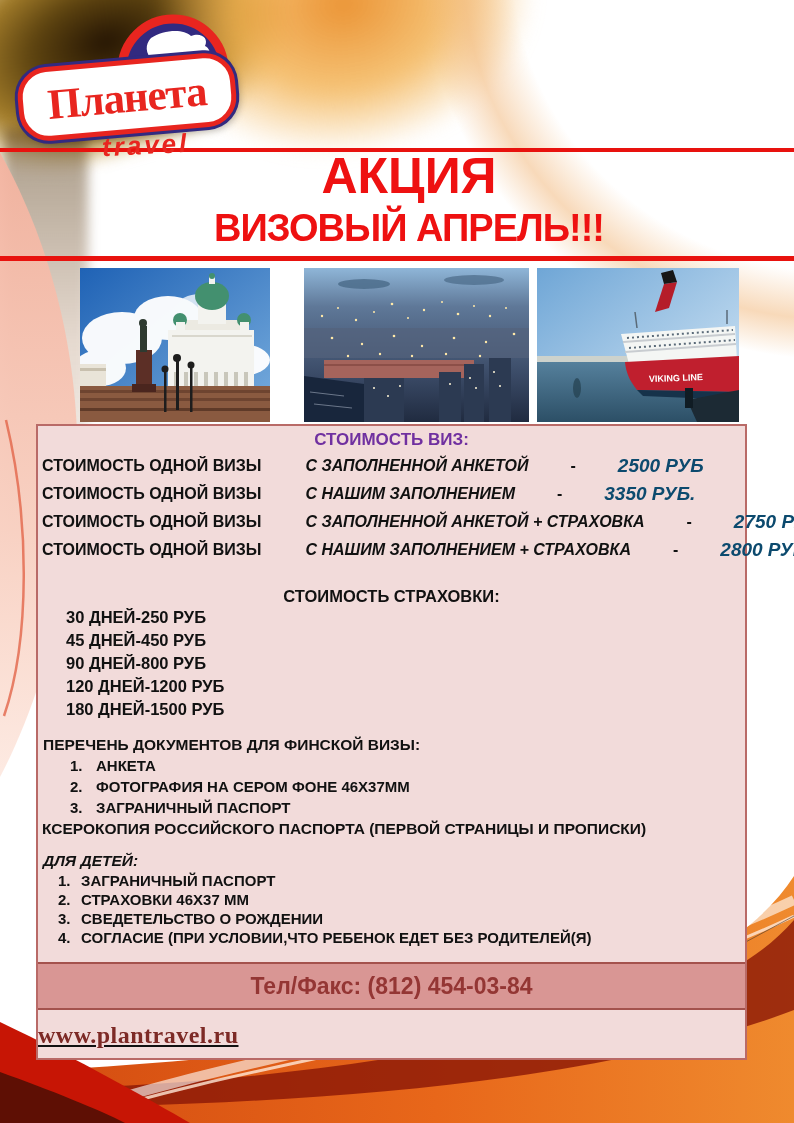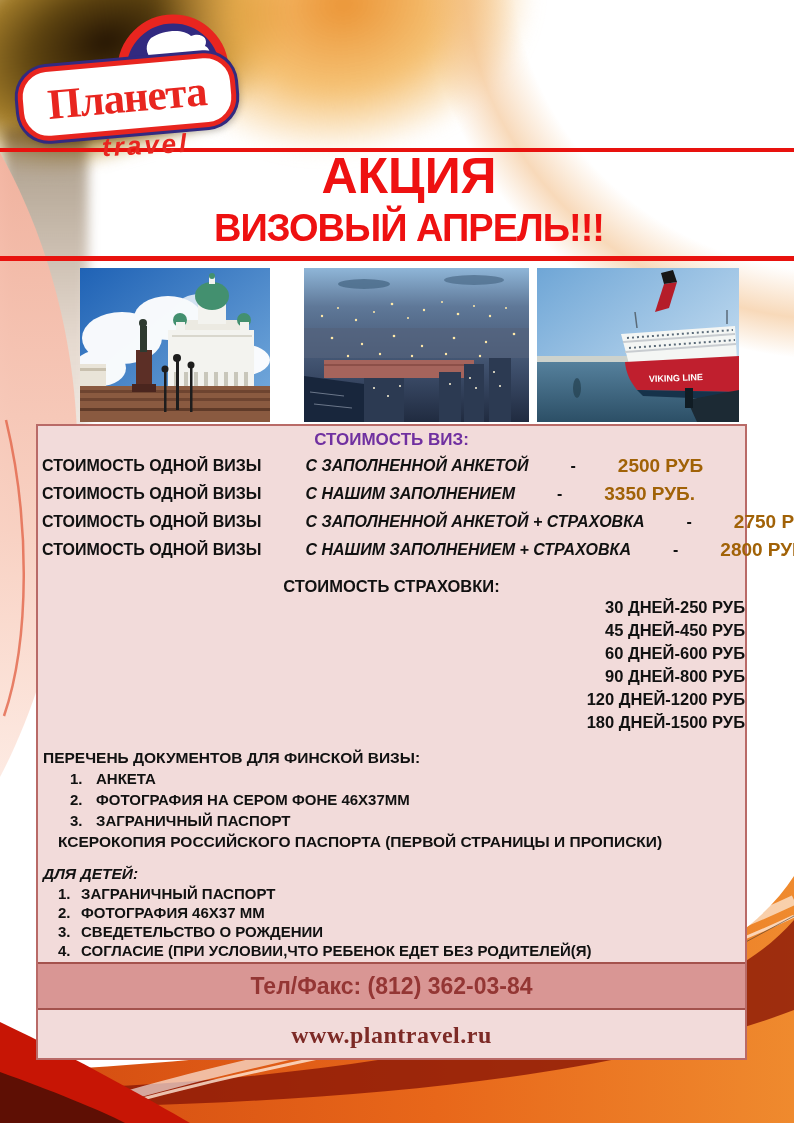--- a/index.html
+++ b/index.html
@@ -46,35 +46,35 @@
   
   .info-box{position:absolute;left:36px;top:424px;width:711px;height:636px;box-sizing:border-box;
     background:#f2dbda;border:2px solid #b96a67;z-index:2;color:#111;}
   .visa-header{margin-top:4px;text-align:center;color:#7030a0;font-size:17px;font-weight:bold;}
   .visa-lines{margin-top:2px;}
   .visa-line{padding-left:4px;height:28px;display:flex;align-items:center;font-weight:bold;
     font-size:16px;white-space:nowrap;gap:36px;}
   .vl-label{margin-right:8px;}
   .vl-cond{font-style:italic;}
   .vl-sep{margin:0 6px;}
-  .vl-price{color:#a16207;font-size:19px;}
-  .ins-header{margin-top:13px;text-align:center;font-weight:bold;font-size:16.5px;}
-  .ins-item{text-align:right;font-weight:bold;font-size:16.5px;line-height:23px;}
+  .vl-price{color:#0c4a6e;font-style:italic;font-size:19px;}
+  .ins-header{margin-top:23px;text-align:center;font-weight:bold;font-size:16.5px;}
+  .ins-item{text-align:left;font-weight:bold;font-size:16.5px;line-height:23px;padding-left:28px;}
   .docs-header{margin-top:14px;padding-left:5px;font-weight:bold;font-size:15.5px;line-height:20px;}
   .oli{display:flex;padding-left:32px;line-height:21px;font-weight:bold;font-size:15px;}
   .oli .num{width:26px;flex:none;}
-  .docs-footer{padding-left:20px;font-weight:bold;font-size:15.5px;line-height:21px;}
+  .docs-footer{padding-left:4px;font-weight:bold;font-size:15.5px;line-height:21px;}
   .children-header{margin-top:12px;font-style:italic;}
   .ol2 .oli{padding-left:20px;line-height:19px;}
   .ol2 .oli .num{width:23px;}
   .phone-bar{position:absolute;left:0;right:0;bottom:48px;height:48px;box-sizing:border-box;
     background:#d99694;border-top:2px solid #a4524d;border-bottom:2px solid #a4524d;
     display:flex;align-items:center;justify-content:center;}
   .phone-bar span{font-size:23px;font-weight:bold;color:#943634;}
-  .site-row{position:absolute;left:0;right:0;bottom:0;height:46px;display:flex;align-items:center;justify-content:center;}
+  .site-row{position:absolute;left:0;right:0;bottom:0;height:46px;display:flex;align-items:center;text-decoration:underline;}
   .site-row span{font-family:"Liberation Serif",serif;font-size:24px;font-weight:bold;color:#7d2a26;letter-spacing:.5px;}
 </style>
 </head>
 <body>
 
 <div class="page">
 
   <div class="bg">
     <div class="smudge1"></div>
     <div class="smudge2"></div>
@@ -320,21 +320,20 @@
         </div>
       </div>
 
     <div class="ins-header">СТОИМОСТЬ СТРАХОВКИ:</div>
     <div class="ins-list">
 
         <div class="ins-item">30 ДНЕЙ-250 РУБ</div>
 
         <div class="ins-item">45 ДНЕЙ-450 РУБ</div>
 
-        <div class="ins-item">60 ДНЕЙ-600 РУБ</div>
 
         <div class="ins-item">90 ДНЕЙ-800 РУБ</div>
 
         <div class="ins-item">120 ДНЕЙ-1200 РУБ</div>
 
         <div class="ins-item">180 ДНЕЙ-1500 РУБ</div>
       </div>
 
     <div class="docs-header">ПЕРЕЧЕНЬ ДОКУМЕНТОВ ДЛЯ ФИНСКОЙ ВИЗЫ:</div>
     <div class="docs-list ol1">
@@ -359,35 +358,35 @@
     <div class="docs-header children-header">ДЛЯ ДЕТЕЙ:</div>
     <div class="docs-list ol2">
 
         <div class="oli">
           <span class="num">1.</span>
           <span class="oli-text">ЗАГРАНИЧНЫЙ ПАСПОРТ</span>
         </div>
 
         <div class="oli">
           <span class="num">2.</span>
-          <span class="oli-text">ФОТОГРАФИЯ 46Х37 ММ</span>
+          <span class="oli-text">СТРАХОВКИ 46Х37 ММ</span>
         </div>
 
         <div class="oli">
           <span class="num">3.</span>
           <span class="oli-text">СВЕДЕТЕЛЬСТВО О РОЖДЕНИИ</span>
         </div>
 
         <div class="oli">
           <span class="num">4.</span>
           <span class="oli-text">СОГЛАСИЕ (ПРИ УСЛОВИИ,ЧТО РЕБЕНОК ЕДЕТ БЕЗ РОДИТЕЛЕЙ(Я)</span>
         </div>
       </div>
 
     <div class="phone-bar">
-      <span>Тел/Факс: (812) 362-03-84</span>
+      <span>Тел/Факс: (812) 454-03-84</span>
     </div>
     <div class="site-row">
       <span>www.plantravel.ru</span>
     </div>
   </section>
 
 </div>
 
 </body></html>

